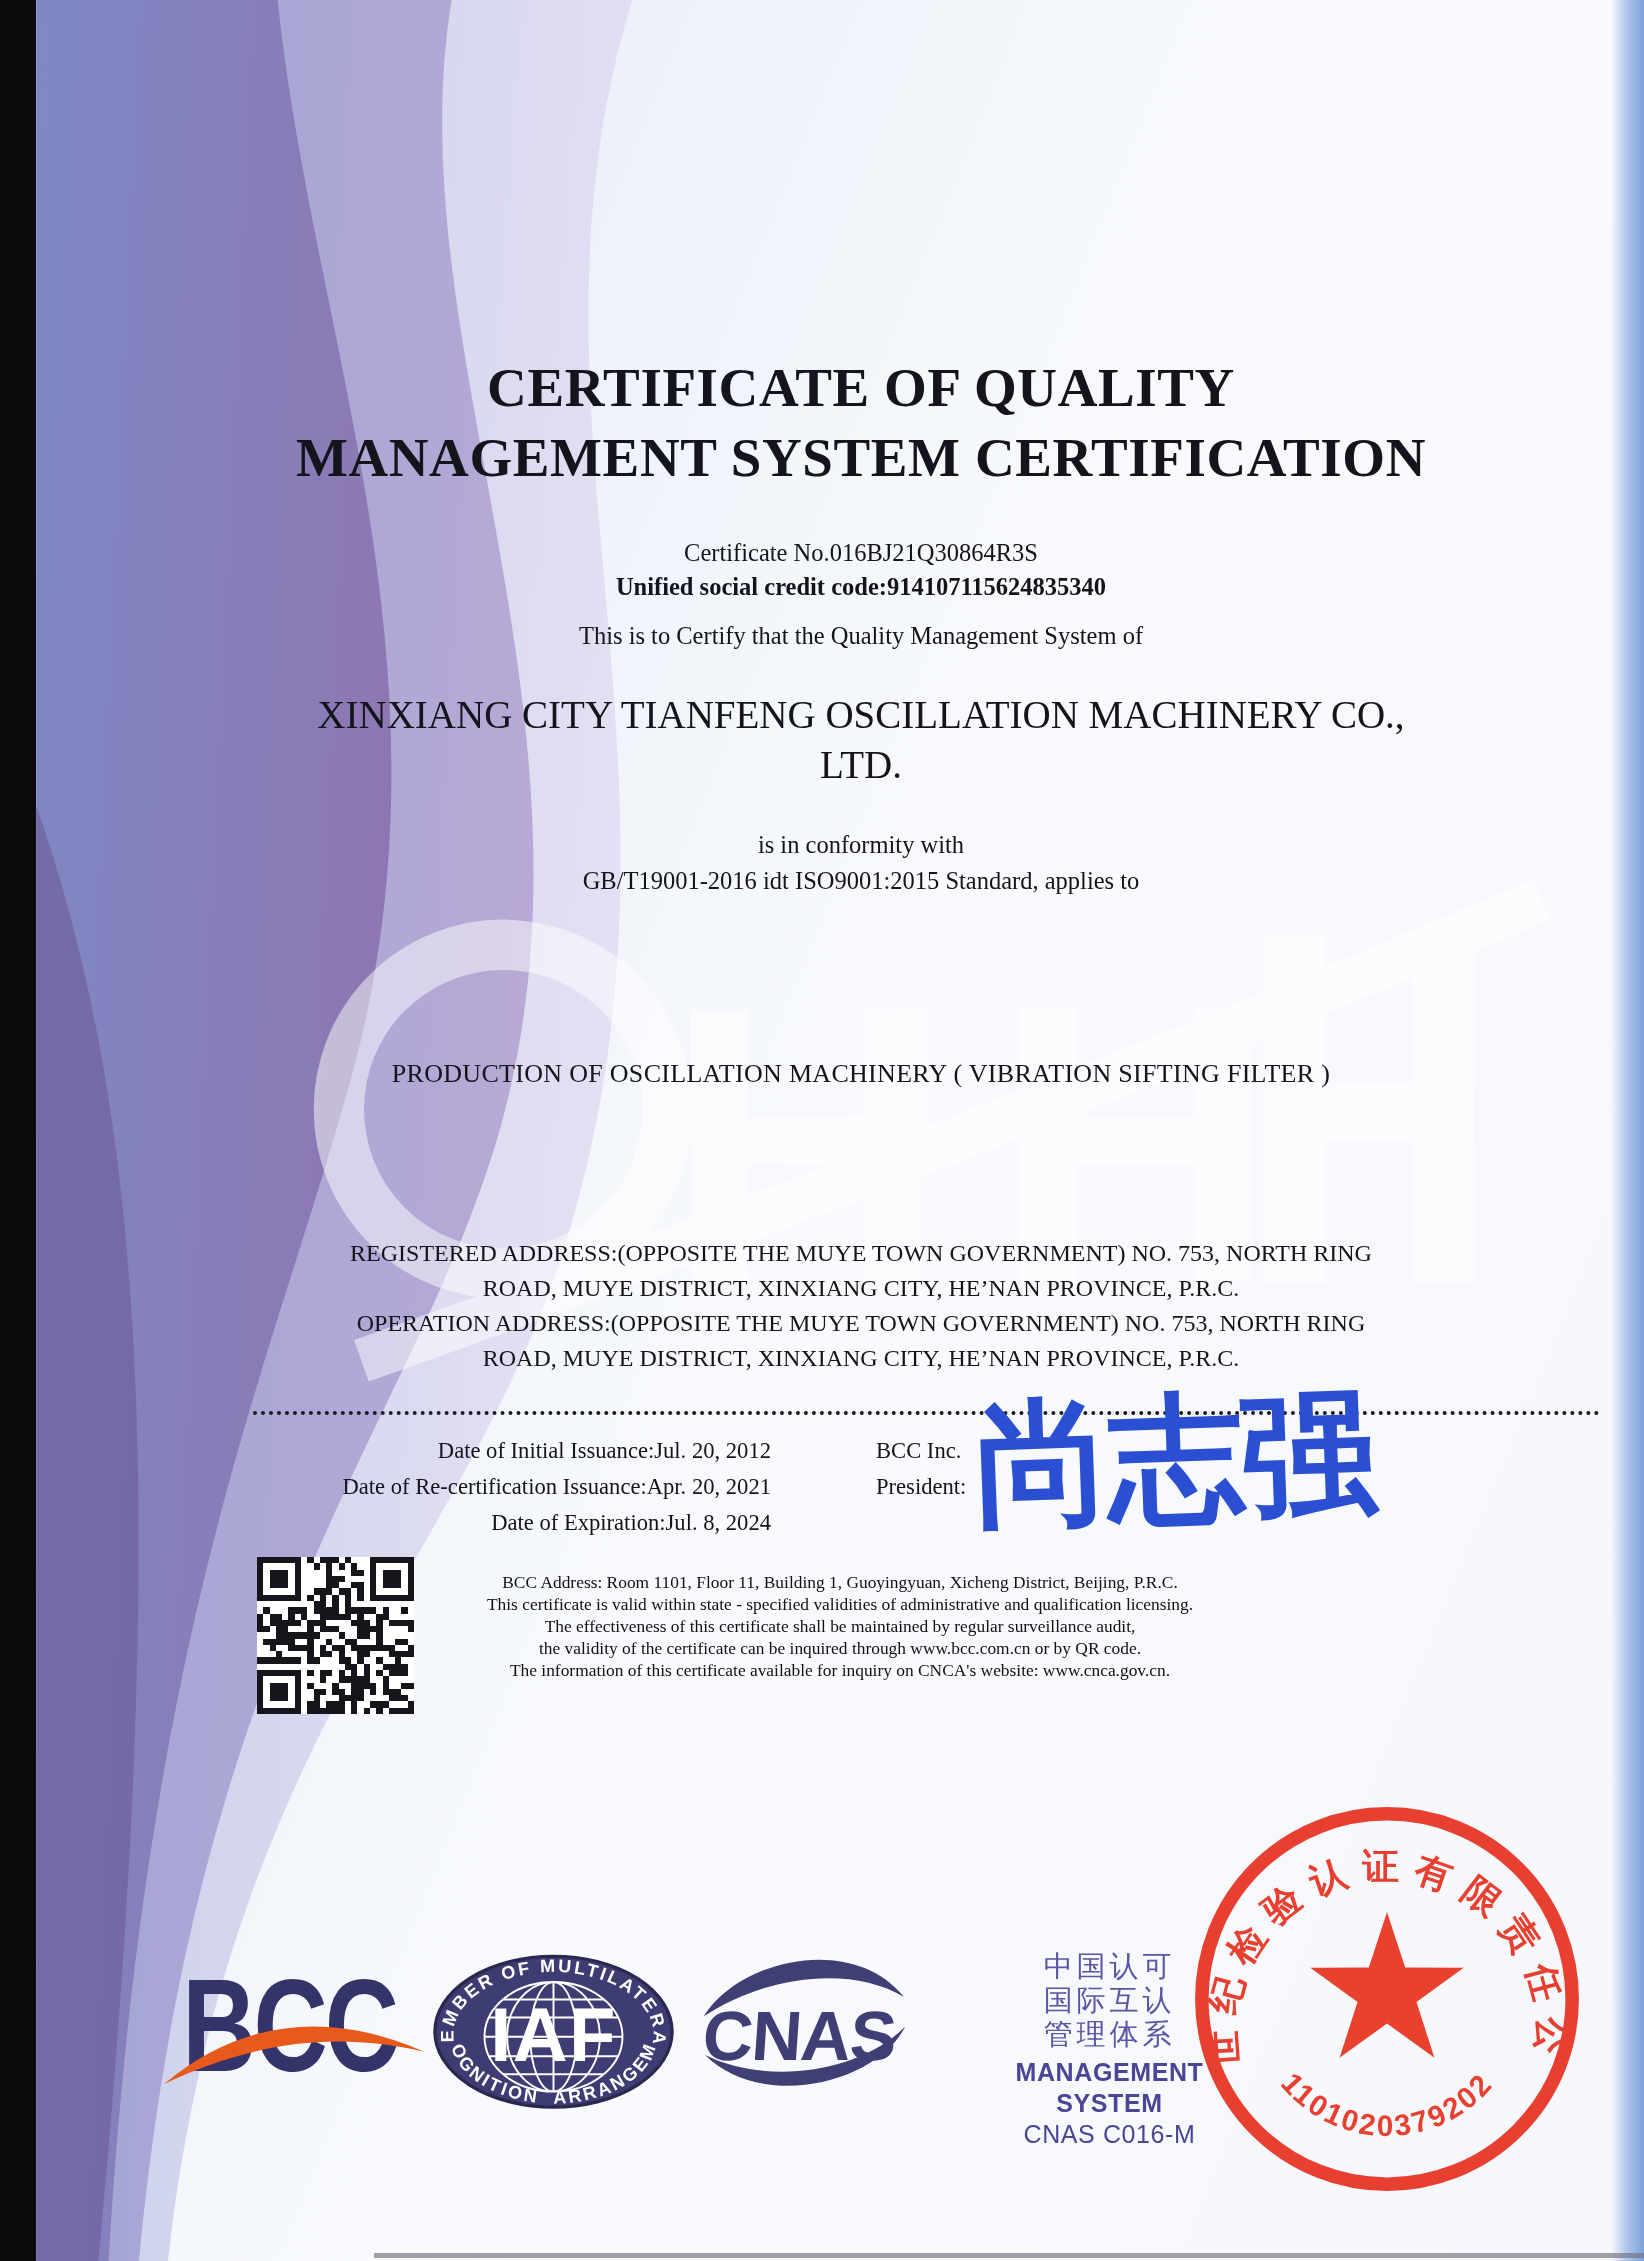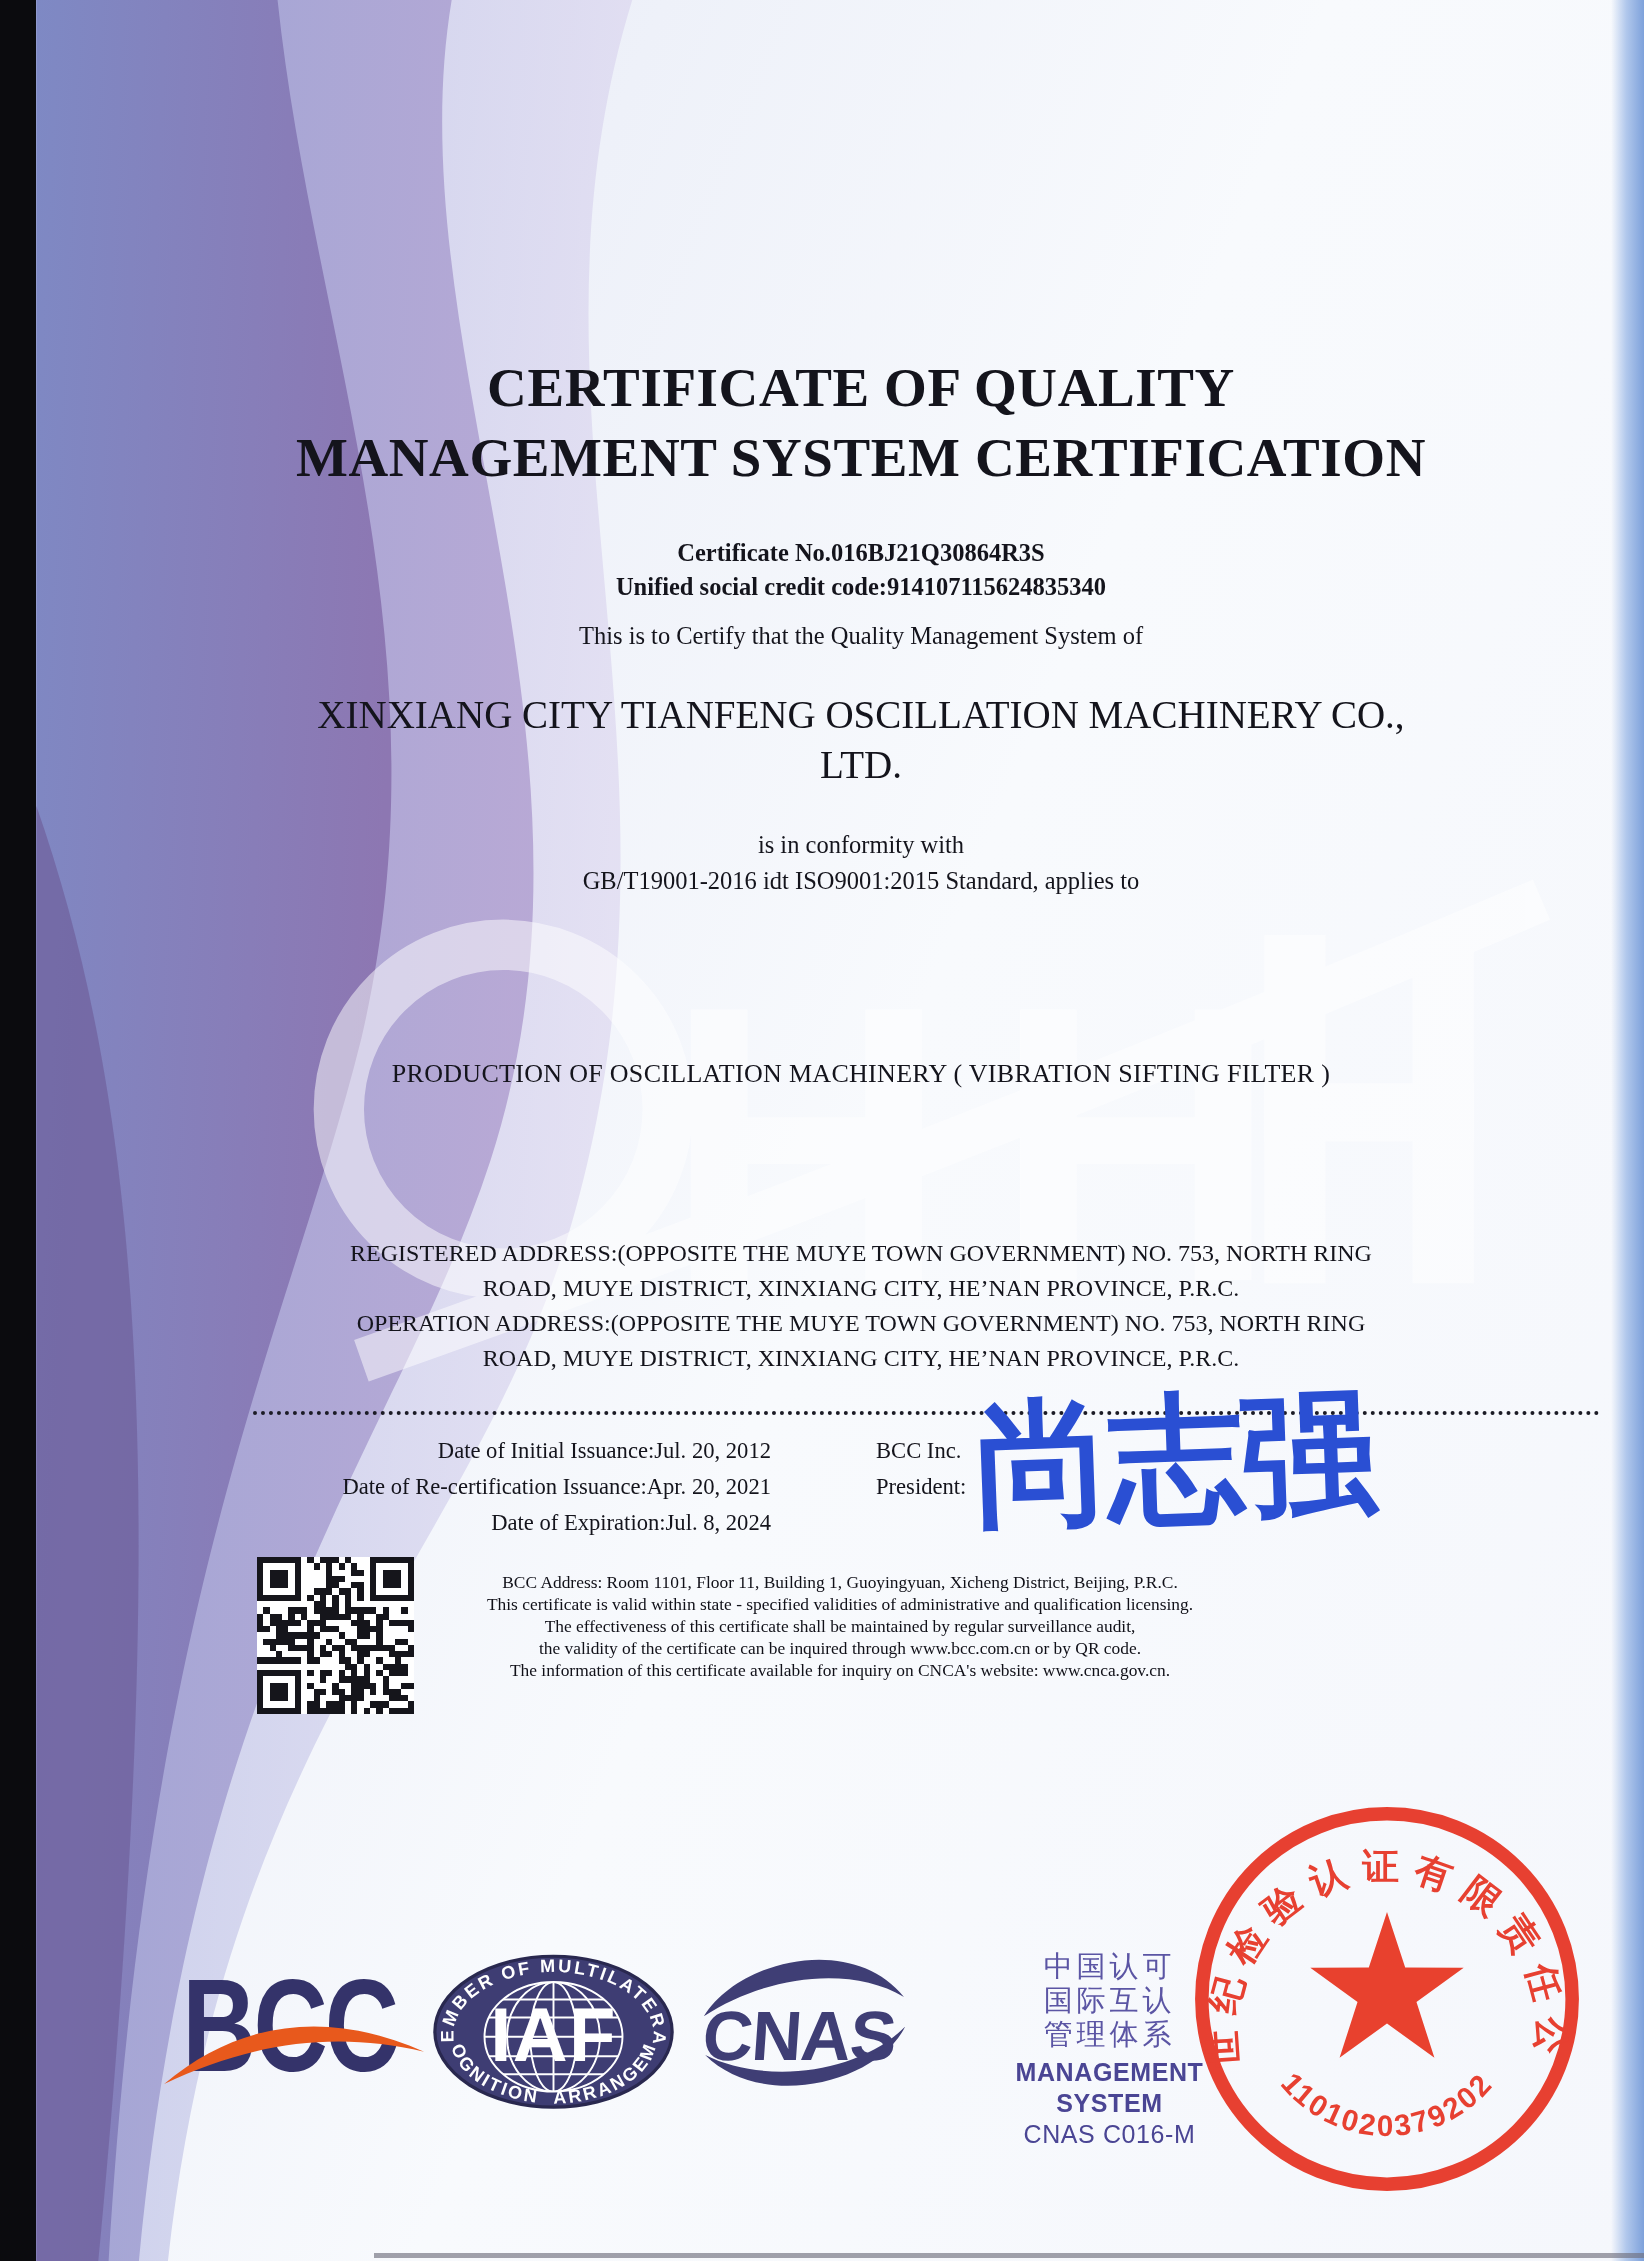--- a/index.html
+++ b/index.html
@@ -4,21 +4,21 @@
 <style>
   html,body{margin:0;padding:0;background:#e8e8ee;}
   .page{
     position:relative;width:1645px;height:2261px;overflow:hidden;
     background:linear-gradient(112deg,#e3e7f5 0%,#eef1f9 26%,#f8fafd 52%,#f5f7fc 100%);
     font-family:"Liberation Serif", serif;color:#14141c;
   }
   .abs{position:absolute;}
   .ctr{left:161px;width:1400px;text-align:center;}
   .title{top:353px;font-size:55px;font-weight:bold;line-height:70px;letter-spacing:0.6px;}
-  .certno{top:539px;font-size:24.5px;font-weight:bold;}
+  .certno{top:539px;font-size:24.5px;font-weight:normal;}
   .creditcode{top:573px;font-size:24.5px;font-weight:bold;}
   .certify{top:622px;font-size:24.5px;}
   .company{top:690px;font-size:39px;font-weight:normal;line-height:50px;text-align:center;}
   .conformity{top:831px;font-size:24.5px;}
   .standard{top:867px;font-size:24.5px;}
   .scope{top:1059px;font-size:26px;letter-spacing:0.3px;}
   .addresses{top:1236px;font-size:24px;line-height:35px;}
   .rule{top:1411px;left:253px;width:1347px;height:0;border-top:4.5px dotted #1b1b25;}
   .dates{left:226px;top:1433px;width:545px;text-align:right;font-size:22.6px;line-height:36px;}
   .issuer{left:876px;top:1433px;font-size:22.6px;line-height:36px;}

